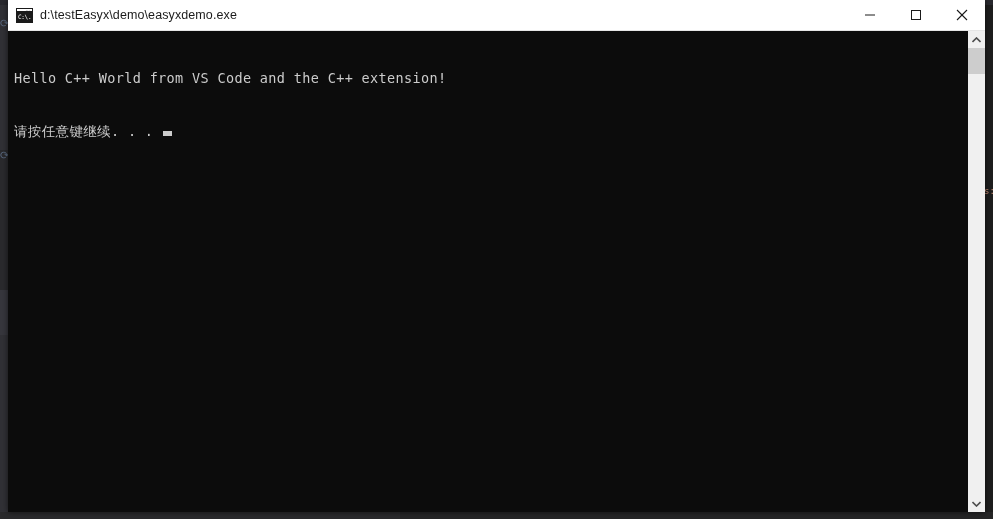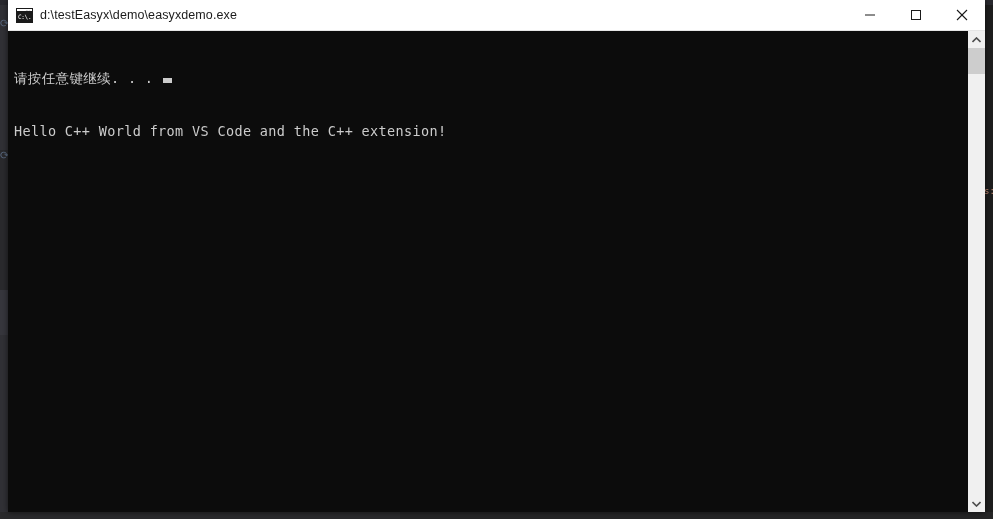--- a/index.html
+++ b/index.html
@@ -276,22 +276,22 @@
         <svg width="12" height="12" viewBox="0 0 12 12">
           <line x1="1" y1="1" x2="11" y2="11" stroke="#1a1a1a" stroke-width="1.1"></line>
           <line x1="11" y1="1" x2="1" y2="11" stroke="#1a1a1a" stroke-width="1.1"></line>
         </svg>
       </button>
     </div>
   </div>
 
   <div id="console-body">
     <div id="console-text">
+      <div class="line">Hello C++ World from VS Code and the C++ extension!</div>
       <div class="line"><span>请按任意键继续. . . </span><span id="cursor-block"></span></div>
-      <div class="line">Hello C++ World from VS Code and the C++ extension!</div>
     </div>
 
     <div id="console-scrollbar">
       <div class="sb-arrow" id="sb-up" title="Scroll up">
         <svg width="9" height="6" viewBox="0 0 9 6">
           <path d="M0.5 5 L4.5 1 L8.5 5" fill="none" stroke="#4d4d4d" stroke-width="1.6"></path>
         </svg>
       </div>
       <div class="sb-track">
         <div id="sb-thumb" title="Scroll thumb"></div>

